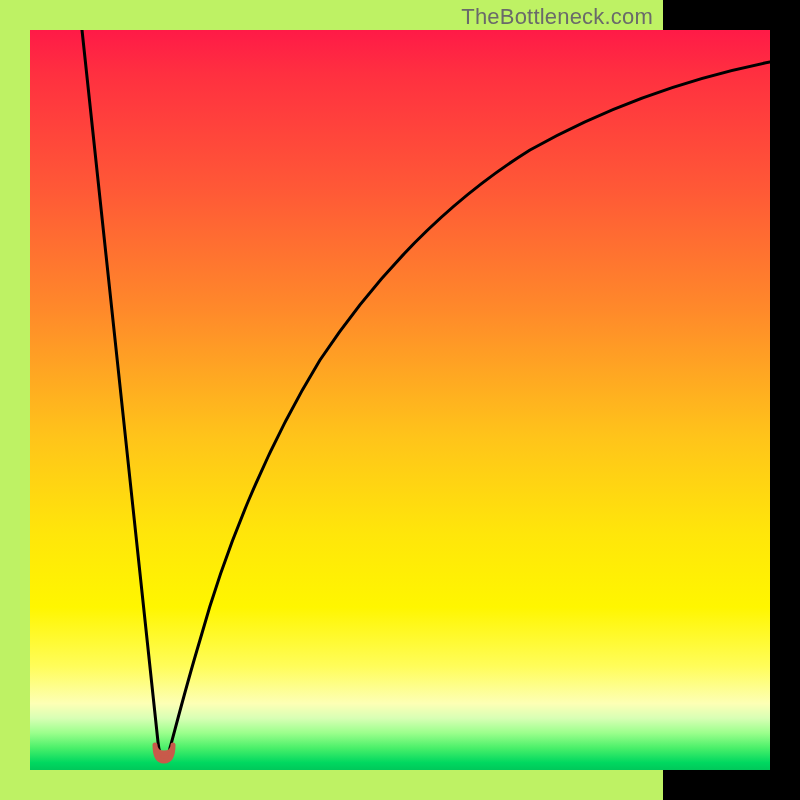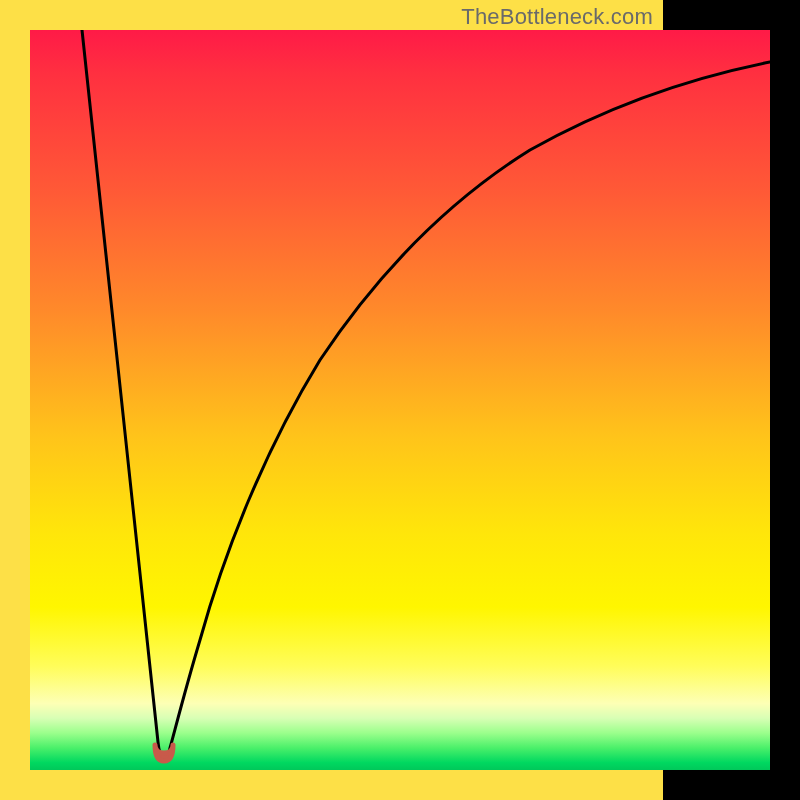--- a/index.html
+++ b/index.html
@@ -10,21 +10,21 @@
     overflow: hidden;
     background: #000;
     font-family: Arial, Helvetica, sans-serif;
   }
   .frame {
     position: absolute;
     left: 0;
     top: 0;
     width: 663px;
     height: 800px;
-    background: #fde047;
+    background: #bef264;
   }
   .plot {
     position: absolute;
     left: 30px;
     top: 30px;
     width: 740px;
     height: 740px;
     overflow: hidden;
   }
   .gradient {

